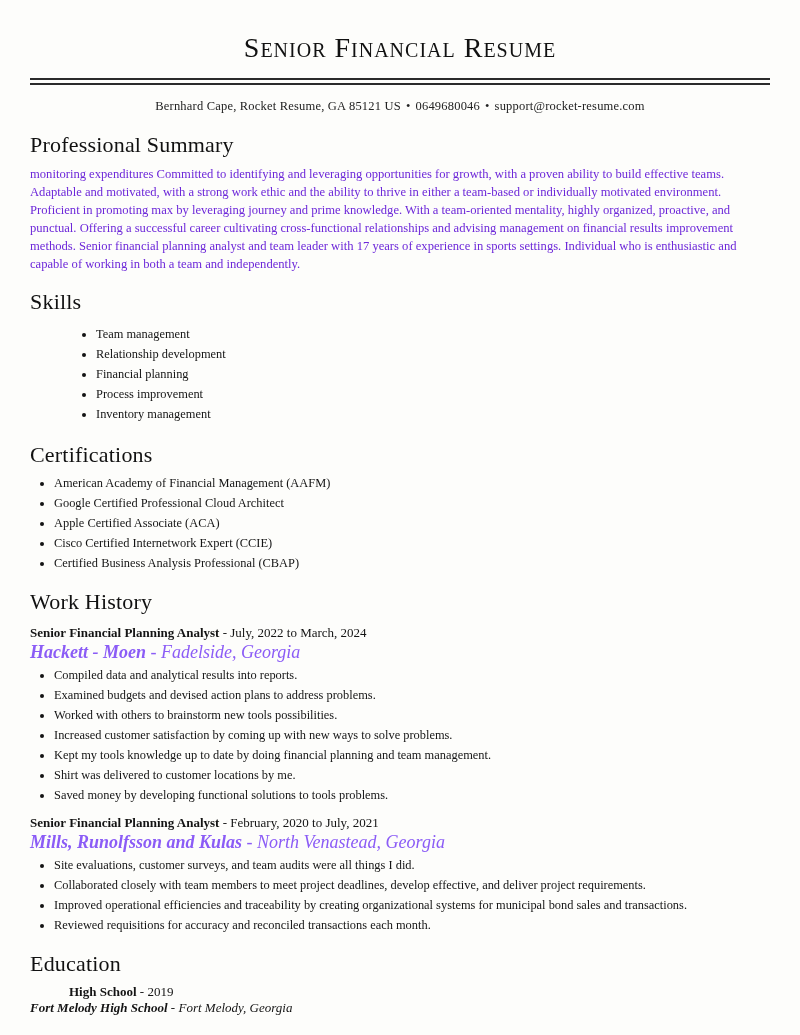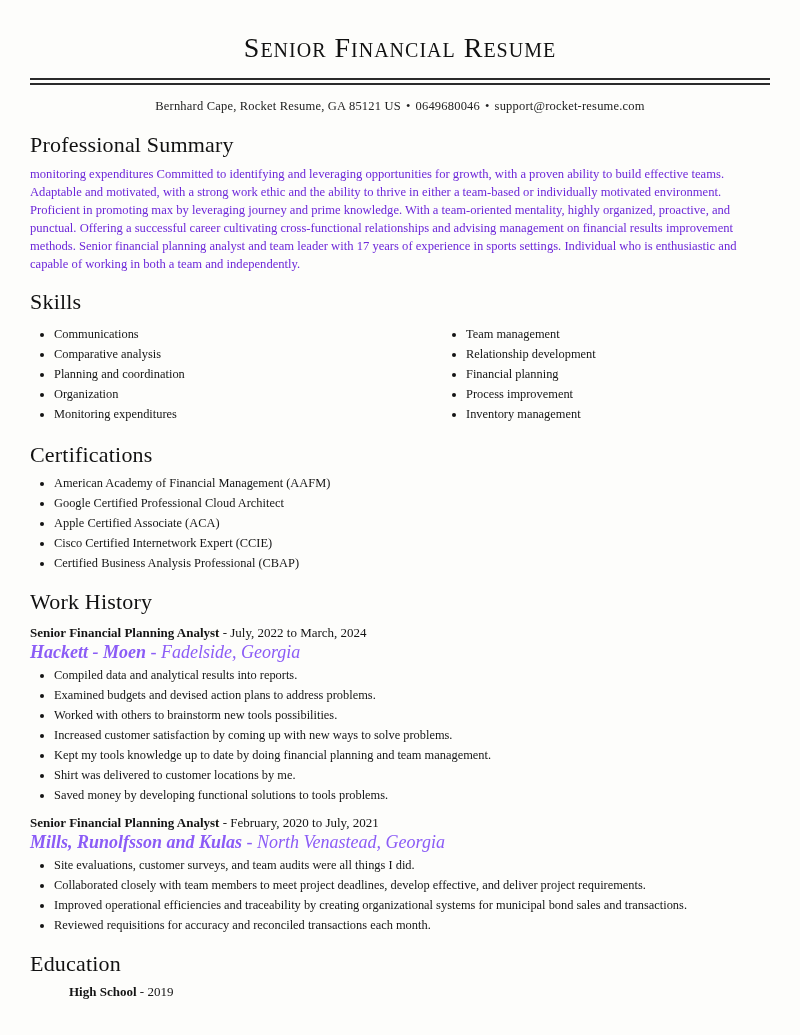--- a/index.html
+++ b/index.html
@@ -143,29 +143,20 @@
   </div>
 
   <section>
     <h2 class="section-heading">Professional Summary</h2>
     <p class="summary">monitoring expenditures Committed to identifying and leveraging opportunities for growth, with a proven ability to build effective teams. Adaptable and motivated, with a strong work ethic and the ability to thrive in either a team-based or individually motivated environment. Proficient in promoting max by leveraging journey and prime knowledge. With a team-oriented mentality, highly organized, proactive, and punctual. Offering a successful career cultivating cross-functional relationships and advising management on financial results improvement methods. Senior financial planning analyst and team leader with 17 years of experience in sports settings. Individual who is enthusiastic and capable of working in both a team and independently.</p>
   </section>
 
   <section>
     <h2 class="section-heading">Skills</h2>
     <div class="skills-cols">
-      <div class="skills-col left">
-        <ul class="bullets">
-          <li>Communications</li>
-          <li>Comparative analysis</li>
-          <li>Planning and coordination</li>
-          <li>Organization</li>
-          <li>Monitoring expenditures</li>
-        </ul>
-      </div>
       <div class="skills-col right">
         <ul class="bullets">
           <li>Team management</li>
           <li>Relationship development</li>
           <li>Financial planning</li>
           <li>Process improvement</li>
           <li>Inventory management</li>
         </ul>
       </div>
     </div>
@@ -223,16 +214,20 @@
     </div>
   </section>
 
   <section>
     <h2 class="section-heading">Education</h2>
     <div>
       <div class="edu-line1">
         <span class="edu-degree">High School</span>
         <span>- 2019</span>
       </div>
+      <div class="edu-line2">
+        <span class="edu-school">Fort Melody High School</span>
+        <span>- Fort Melody, Georgia</span>
+      </div>
     </div>
   </section>
 
 </div>
 
 </body></html>

